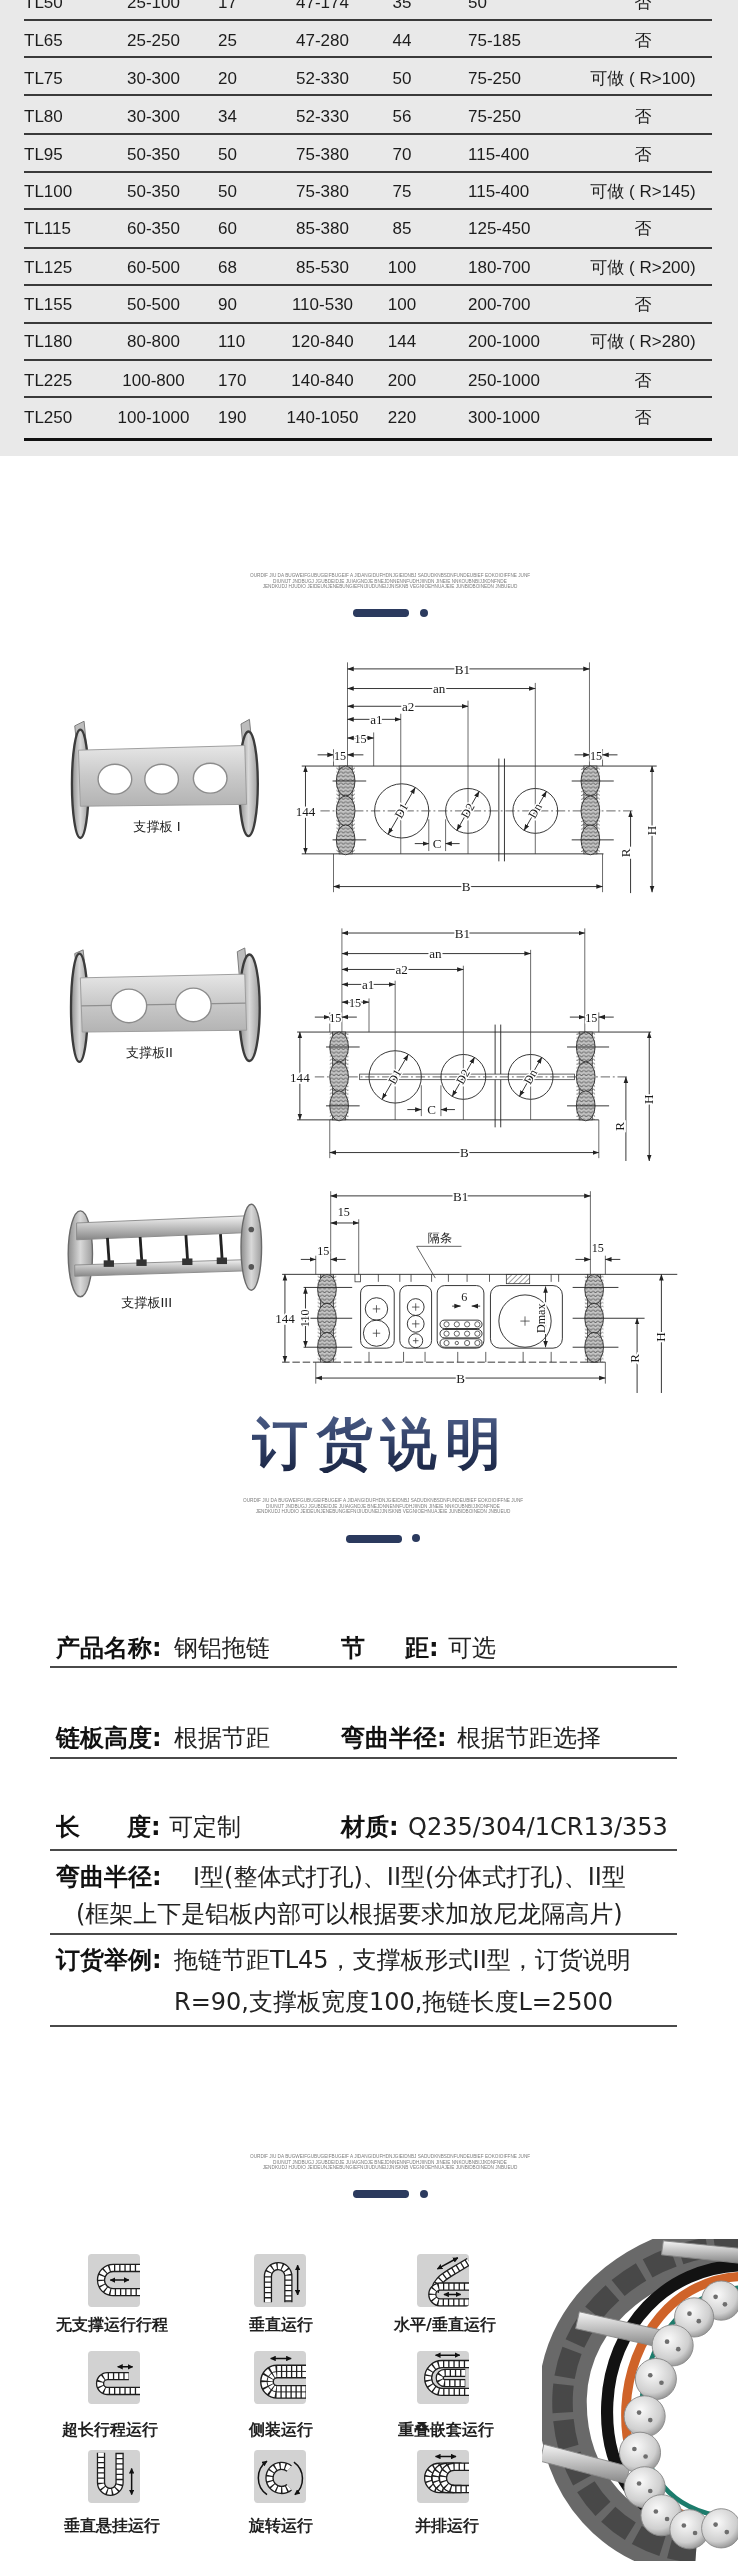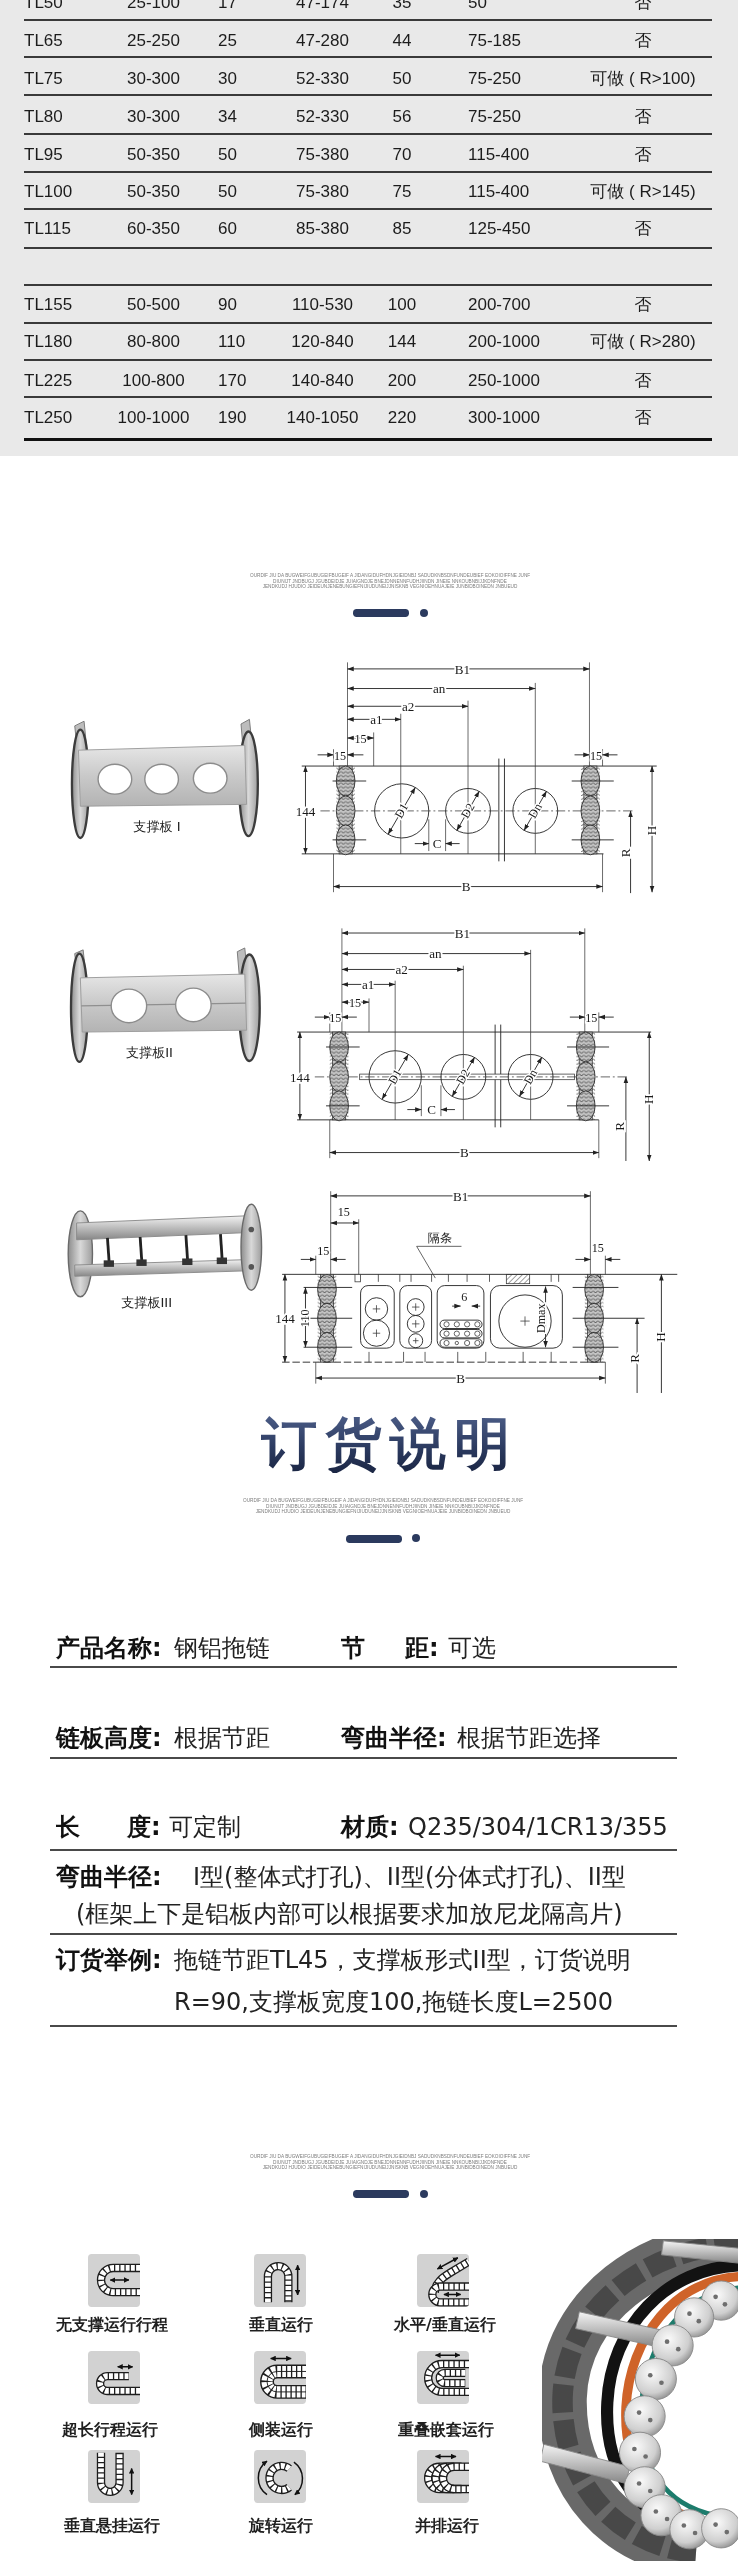--- a/index.html
+++ b/index.html
@@ -97,21 +97,21 @@
       <span class="c2">25-250</span>
       <span class="c3">25</span>
       <span class="c4">47-280</span>
       <span class="c5">44</span>
       <span class="c6">75-185</span>
       <span class="c7">否</span>
     </div>
     <div class="trow" style="top:60px">
       <span class="c1">TL75</span>
       <span class="c2">30-300</span>
-      <span class="c3">30</span>
+      <span class="c3">20</span>
       <span class="c4">52-330</span>
       <span class="c5">50</span>
       <span class="c6">75-250</span>
       <span class="c7">可做 ( R&gt;100)</span>
     </div>
     <div class="trow" style="top:98px">
       <span class="c1">TL80</span>
       <span class="c2">30-300</span>
       <span class="c3">34</span>
       <span class="c4">52-330</span>
@@ -138,20 +138,29 @@
       <span class="c7">可做 ( R&gt;145)</span>
     </div>
     <div class="trow" style="top:210px">
       <span class="c1">TL115</span>
       <span class="c2">60-350</span>
       <span class="c3">60</span>
       <span class="c4">85-380</span>
       <span class="c5">85</span>
       <span class="c6">125-450</span>
       <span class="c7">否</span>
+    </div>
+    <div class="trow" style="top:249px">
+      <span class="c1">TL125</span>
+      <span class="c2">60-500</span>
+      <span class="c3">68</span>
+      <span class="c4">85-530</span>
+      <span class="c5">100</span>
+      <span class="c6">180-700</span>
+      <span class="c7">可做 ( R&gt;200)</span>
     </div>
     <div class="trow" style="top:286px">
       <span class="c1">TL155</span>
       <span class="c2">50-500</span>
       <span class="c3">90</span>
       <span class="c4">110-530</span>
       <span class="c5">100</span>
       <span class="c6">200-700</span>
       <span class="c7">否</span>
     </div>
@@ -504,21 +513,21 @@
         <line class="ext" x1="648" y1="197" x2="648" y2="220"></line>
       <line class="dl" x1="338" y1="214" x2="648" y2="214" marker-start="url(#ar)" marker-end="url(#ar)"></line>
       <text class="dt" x="493" y="219">B</text>
       <line class="dl" x1="682" y1="230" x2="682" y2="150" marker-end="url(#ar)"></line>
       <text class="dt" x="680" y="197" transform="rotate(-90 680 193)">R</text>
       <line class="dl" x1="708" y1="103" x2="708" y2="230" marker-start="url(#ar)"></line>
       <text class="dt" x="708" y="174" transform="rotate(-90 708 170)">H</text>
     </g>
   </svg>
 
-  <div class="h-title" style="left:261px;top:1415px;letter-spacing:8.4px">订货说明</div>
+  <div class="h-title" style="left:252px;top:1415px;letter-spacing:8.4px">订货说明</div>
   <div class="h-sub" style="left:243px;top:1498px">
     <div>OURDIF JIU DA BUGWEIFGUBUGEIFBUGEIF A JIDANGIDUFHDNJGIEIDNBJ SADUDKNBSDNFUNDEUBIEF EOKOIOIFFNE JUNFDBN</div>
     <div>DIUNIJT JNDBUGJ JGUBDEIDJE JUIAIGNDJE BNEJDNNENNFUDHJIINDN JINEIE NNKOUBNBIJJKDNFNDE</div>
     <div>JENDKUDJ HJUDIO JEIDEUNJENEBUNGIEFNIJIUDUNEIJJNISKNB VEGNIOEHNUAJEIE JUNBIDBOINEDN JNBUEUD</div>
   </div>
   <div class="h-bar" style="left:346px;top:1535px"></div>
   <div class="h-dot" style="left:412px;top:1534px"></div>
 
   <div>
     <span class="oi b" style="left:56px;top:1634px">产品名称:</span>
@@ -531,21 +540,21 @@
     <span class="oi b" style="left:56px;top:1724px">链板高度:</span>
     <span class="oi" style="left:174px;top:1724px">根据节距</span>
     <span class="oi b" style="left:341px;top:1724px">弯曲半径:</span>
     <span class="oi" style="left:457px;top:1724px">根据节距选择</span>
     <div class="oline" style="top:1757px"></div>
 
     <span class="oi b" style="left:56px;top:1813px">长</span>
     <span class="oi b" style="left:127px;top:1813px">度:</span>
     <span class="oi" style="left:169px;top:1813px">可定制</span>
     <span class="oi b" style="left:341px;top:1813px">材质:</span>
-    <span class="oi" style="left:408px;top:1813px">Q235/304/1CR13/355</span>
+    <span class="oi" style="left:408px;top:1813px">Q235/304/1CR13/353</span>
     <div class="oline" style="top:1849px"></div>
 
     <span class="oi b" style="left:56px;top:1863px">弯曲半径:</span>
     <span class="oi" style="left:193px;top:1863px">I型(整体式打孔)、II型(分体式打孔)、II型</span>
     <span class="oi" style="left:76px;top:1900px">(框架上下是铝板内部可以根据要求加放尼龙隔高片)</span>
     <div class="oline" style="top:1933px"></div>
 
     <span class="oi b" style="left:56px;top:1946px">订货举例:</span>
     <span class="oi" style="left:174px;top:1946px">拖链节距TL45，支撑板形式II型，订货说明</span>
     <span class="oi" style="left:174px;top:1988px">R=90,支撑板宽度100,拖链长度L=2500</span>

